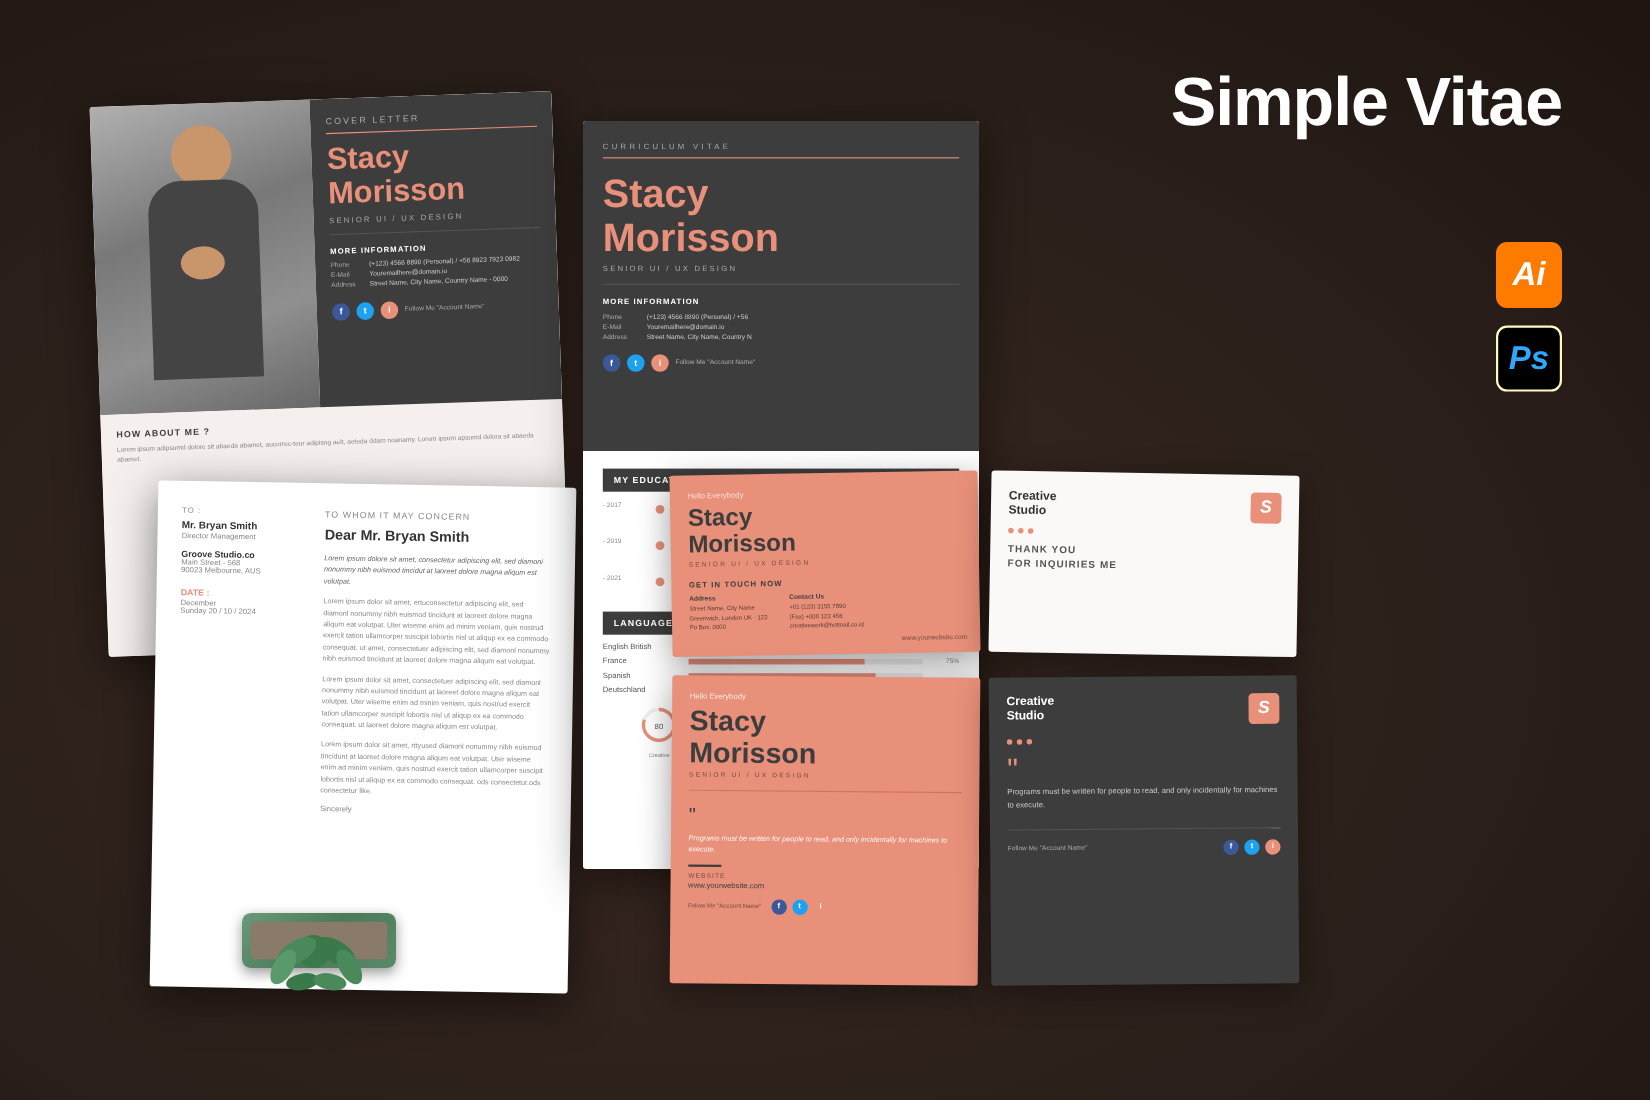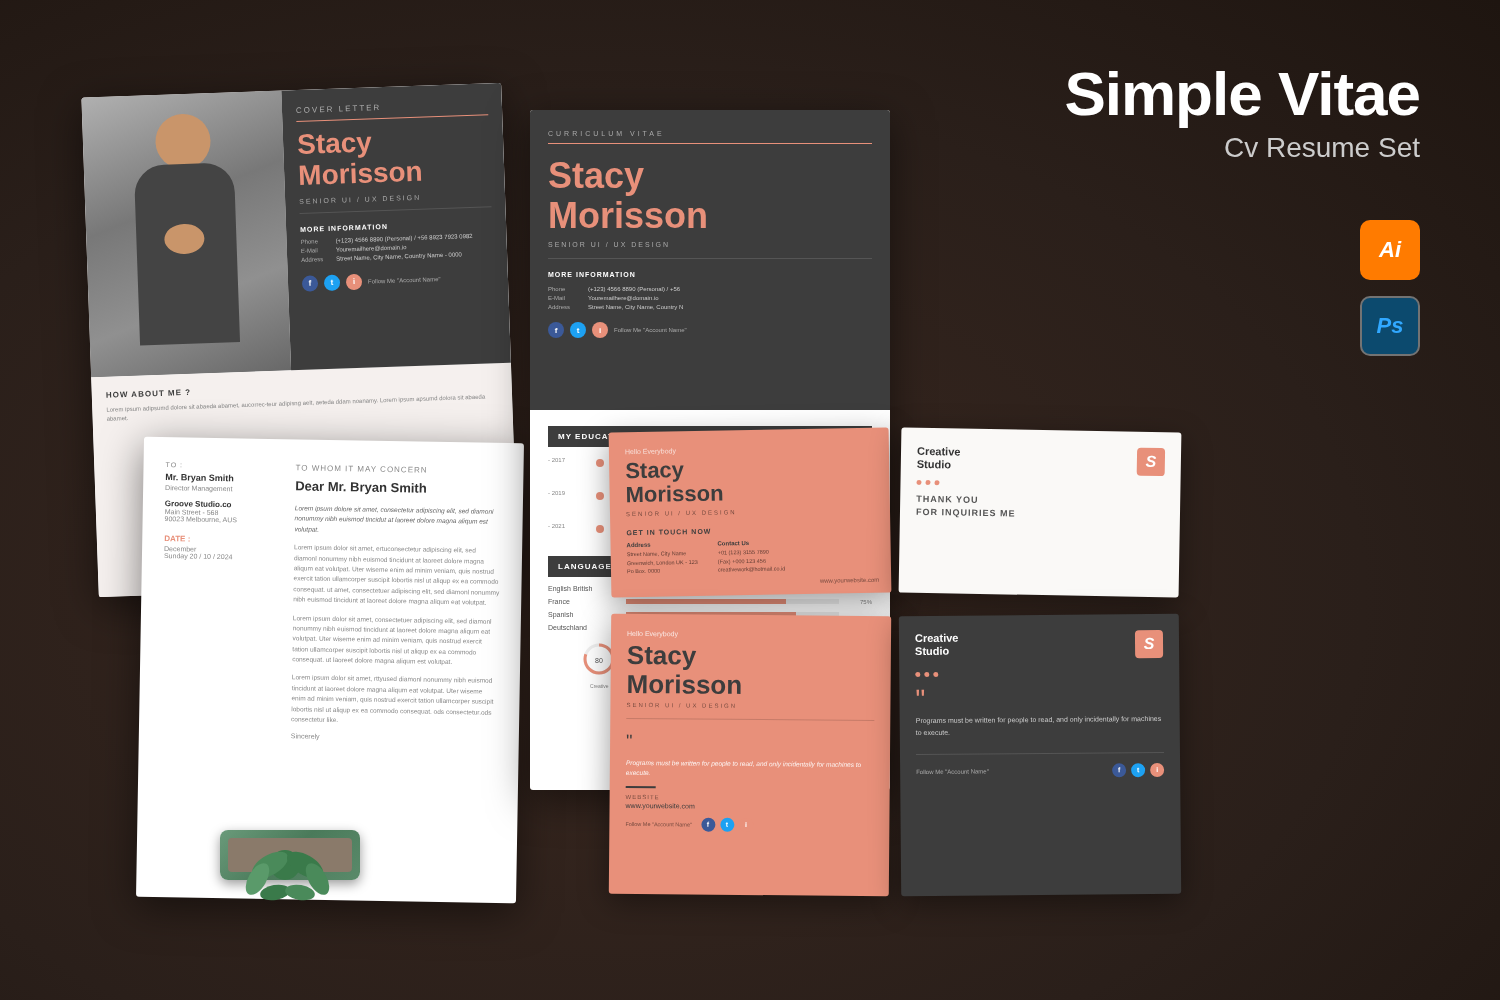--- a/index.html
+++ b/index.html
@@ -50,27 +50,27 @@
       flex-direction: column;
       gap: 16px;
     }
     .sw-icon {
       width: 60px;
       height: 60px;
       border-radius: 10px;
       display: flex;
       align-items: center;
       justify-content: center;
-      font-size: 22px;
+      font-size: 30px;
       font-weight: 900;
       font-style: italic;
       color: white;
     }
     .sw-ai { background: #ff7b00; }
-    .sw-ps { background: #0c4a6e; border: 2px solid #737373; color: #31a8ff; }
+    .sw-ps { background: #000000; border: 2px solid #fef9c3; color: #31a8ff; }
 
     
     .docs-container {
       position: absolute;
       top: 60px;
       left: 60px;
       width: 1180px;
       height: 920px;
     }
 
@@ -732,21 +732,20 @@
       margin-top: 2px;
     }
   </style>
 </head>
 <body>
 
 <div class="bg"></div>
 
 <div class="title-area">
   <div class="title-main">Simple Vitae</div>
-  <div class="title-sub">Cv Resume Set</div>
 </div>
 
 <div class="software-icons">
   <div class="sw-icon sw-ai">Ai</div>
   <div class="sw-icon sw-ps">Ps</div>
 </div>
 
 <div class="docs-container">
 
   <div class="card-cover-letter">

